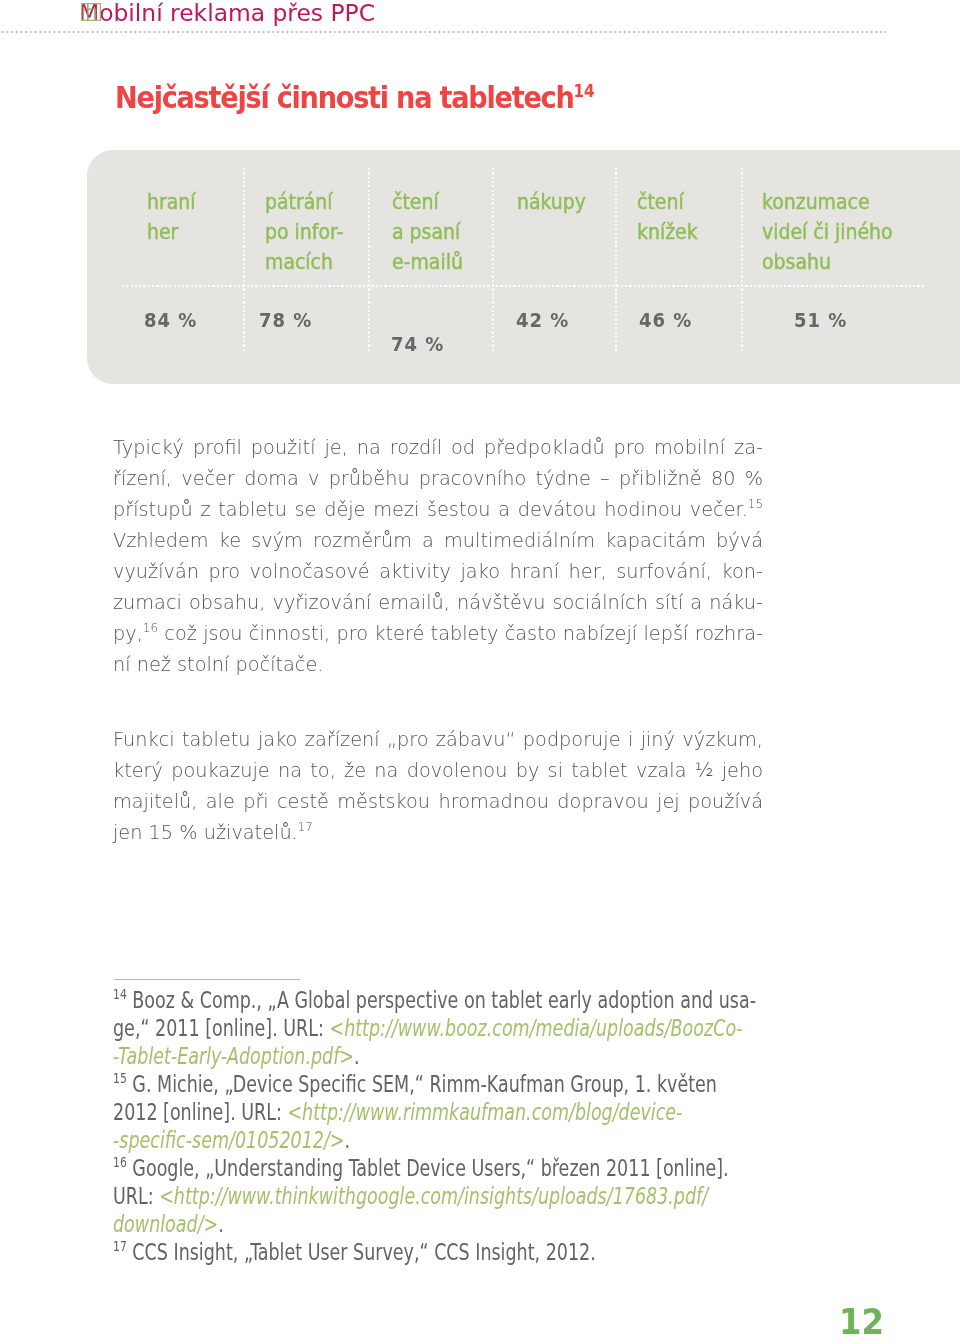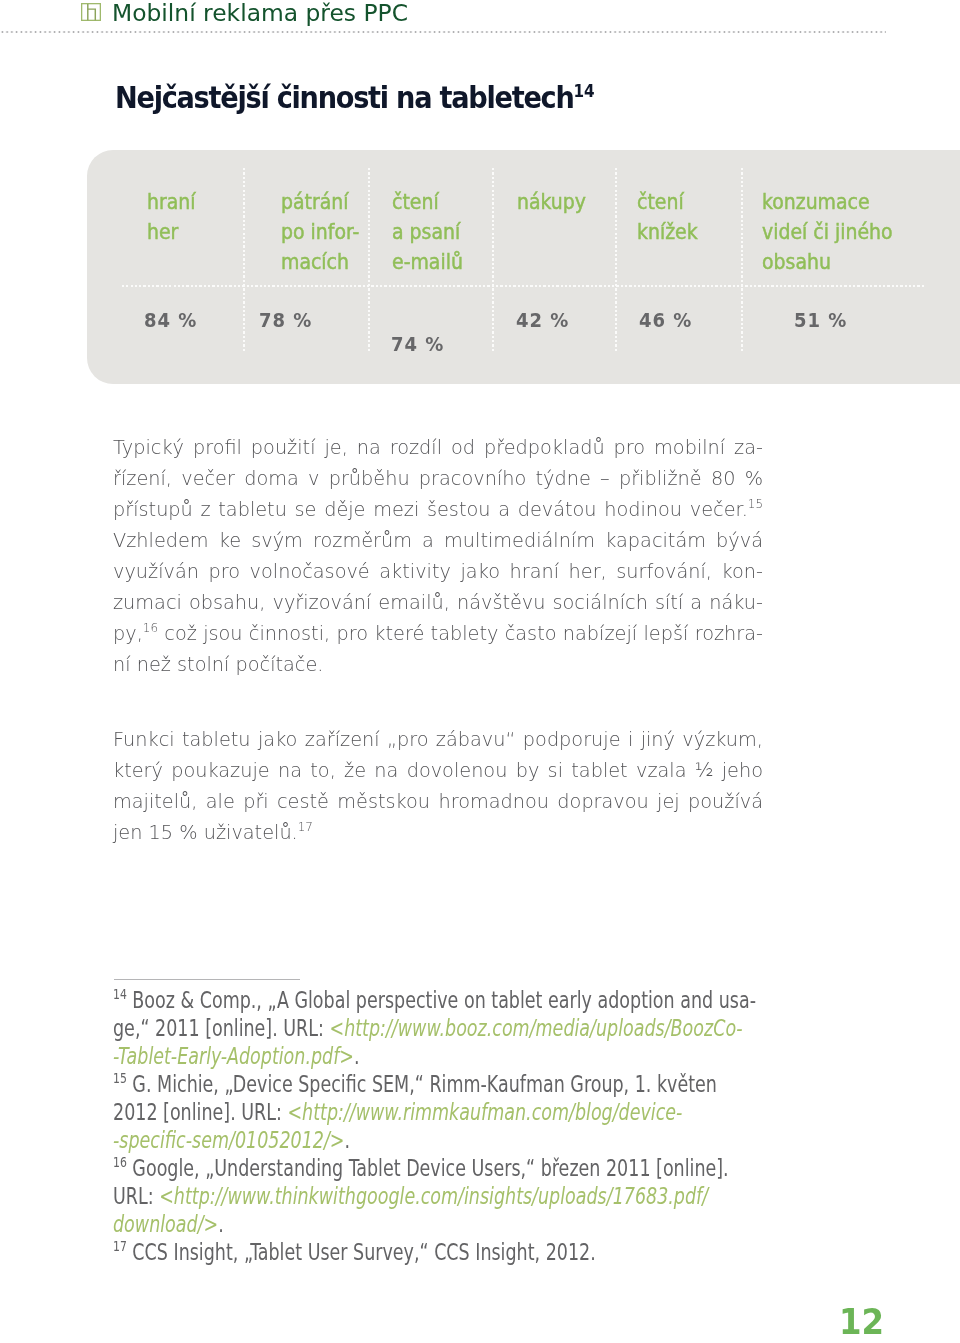--- a/index.html
+++ b/index.html
@@ -10,33 +10,33 @@
     font-family: "DejaVu Sans", sans-serif;
     position: relative;
     overflow: hidden;
   }
   .page { position:absolute; inset:0; }
 
   
   .runhead { position:absolute; left:79px; top:2px; display:flex; align-items:baseline; }
   .runhead-icon { width:21px; height:20px; position:absolute; left:2.2px; top:1px; }
   .runhead-title {
-    color:#14532d; font-size:23.4px; font-family:"DejaVu Sans", sans-serif;
-    letter-spacing:0px; font-weight:400; margin-left:33px; line-height:23px;
+    color:#be185d; font-size:23.4px; font-family:"DejaVu Sans", sans-serif;
+    letter-spacing:0px; font-weight:400; line-height:23px;
   }
   .head-rule {
     position:absolute; left:0px; top:31px; width:886px; height:2px;
     background-image: radial-gradient(ellipse 0.9px 0.9px at 50% 50%, #A9A9AB 0px, #A9A9AB 0.6px, rgba(255,255,255,0) 1.25px);
     background-size: 4.76px 2px; background-repeat: repeat-x;
   }
 
   
   .sect-title {
     position:absolute; left:115px; top:80px;
-    color:#0f172a; font-size:30.2px; font-weight:700;
+    color:#ef4444; font-size:30.2px; font-weight:700;
     font-family:"DejaVu Sans Condensed","DejaVu Sans", sans-serif; letter-spacing:-1.25px;
     white-space:nowrap;
   }
   .sect-title sup { font-size:0.56em; vertical-align:super; font-weight:700; letter-spacing:0px; }
 
   
   .statbox {
     position:absolute; left:87px; top:150px; width:941px; height:234px;
     background:#E5E4E1; border-radius:26px;
   }
@@ -110,21 +110,21 @@
   <div class="sect-title">
     <span>Nejčastější činnosti na tabletech</span><sup>14</sup>
   </div>
 
   <div class="statbox">
     <div class="hsep"></div>
     <div id="statcols">
         <div class="stat-head" style="left: 60px;">hraní
 her</div>
         <div class="stat-val" style="left: 57px;">84 %</div>
-        <div class="stat-head" style="left: 178px; margin-left: 16px;">pátrání
+        <div class="stat-head" style="left: 178px;">pátrání
 po infor-
 macích</div>
         <div class="stat-val" style="left: 172px;">78 %</div>
         <div class="stat-head" style="left: 305px;">čtení
 a psaní
 e-mailů</div>
         <div class="stat-val" style="left: 304px; margin-top: 24px;">74 %</div>
         <div class="stat-head" style="left: 430px;">nákupy</div>
         <div class="stat-val" style="left: 429px;">42 %</div>
         <div class="stat-head" style="left: 550px;">čtení

